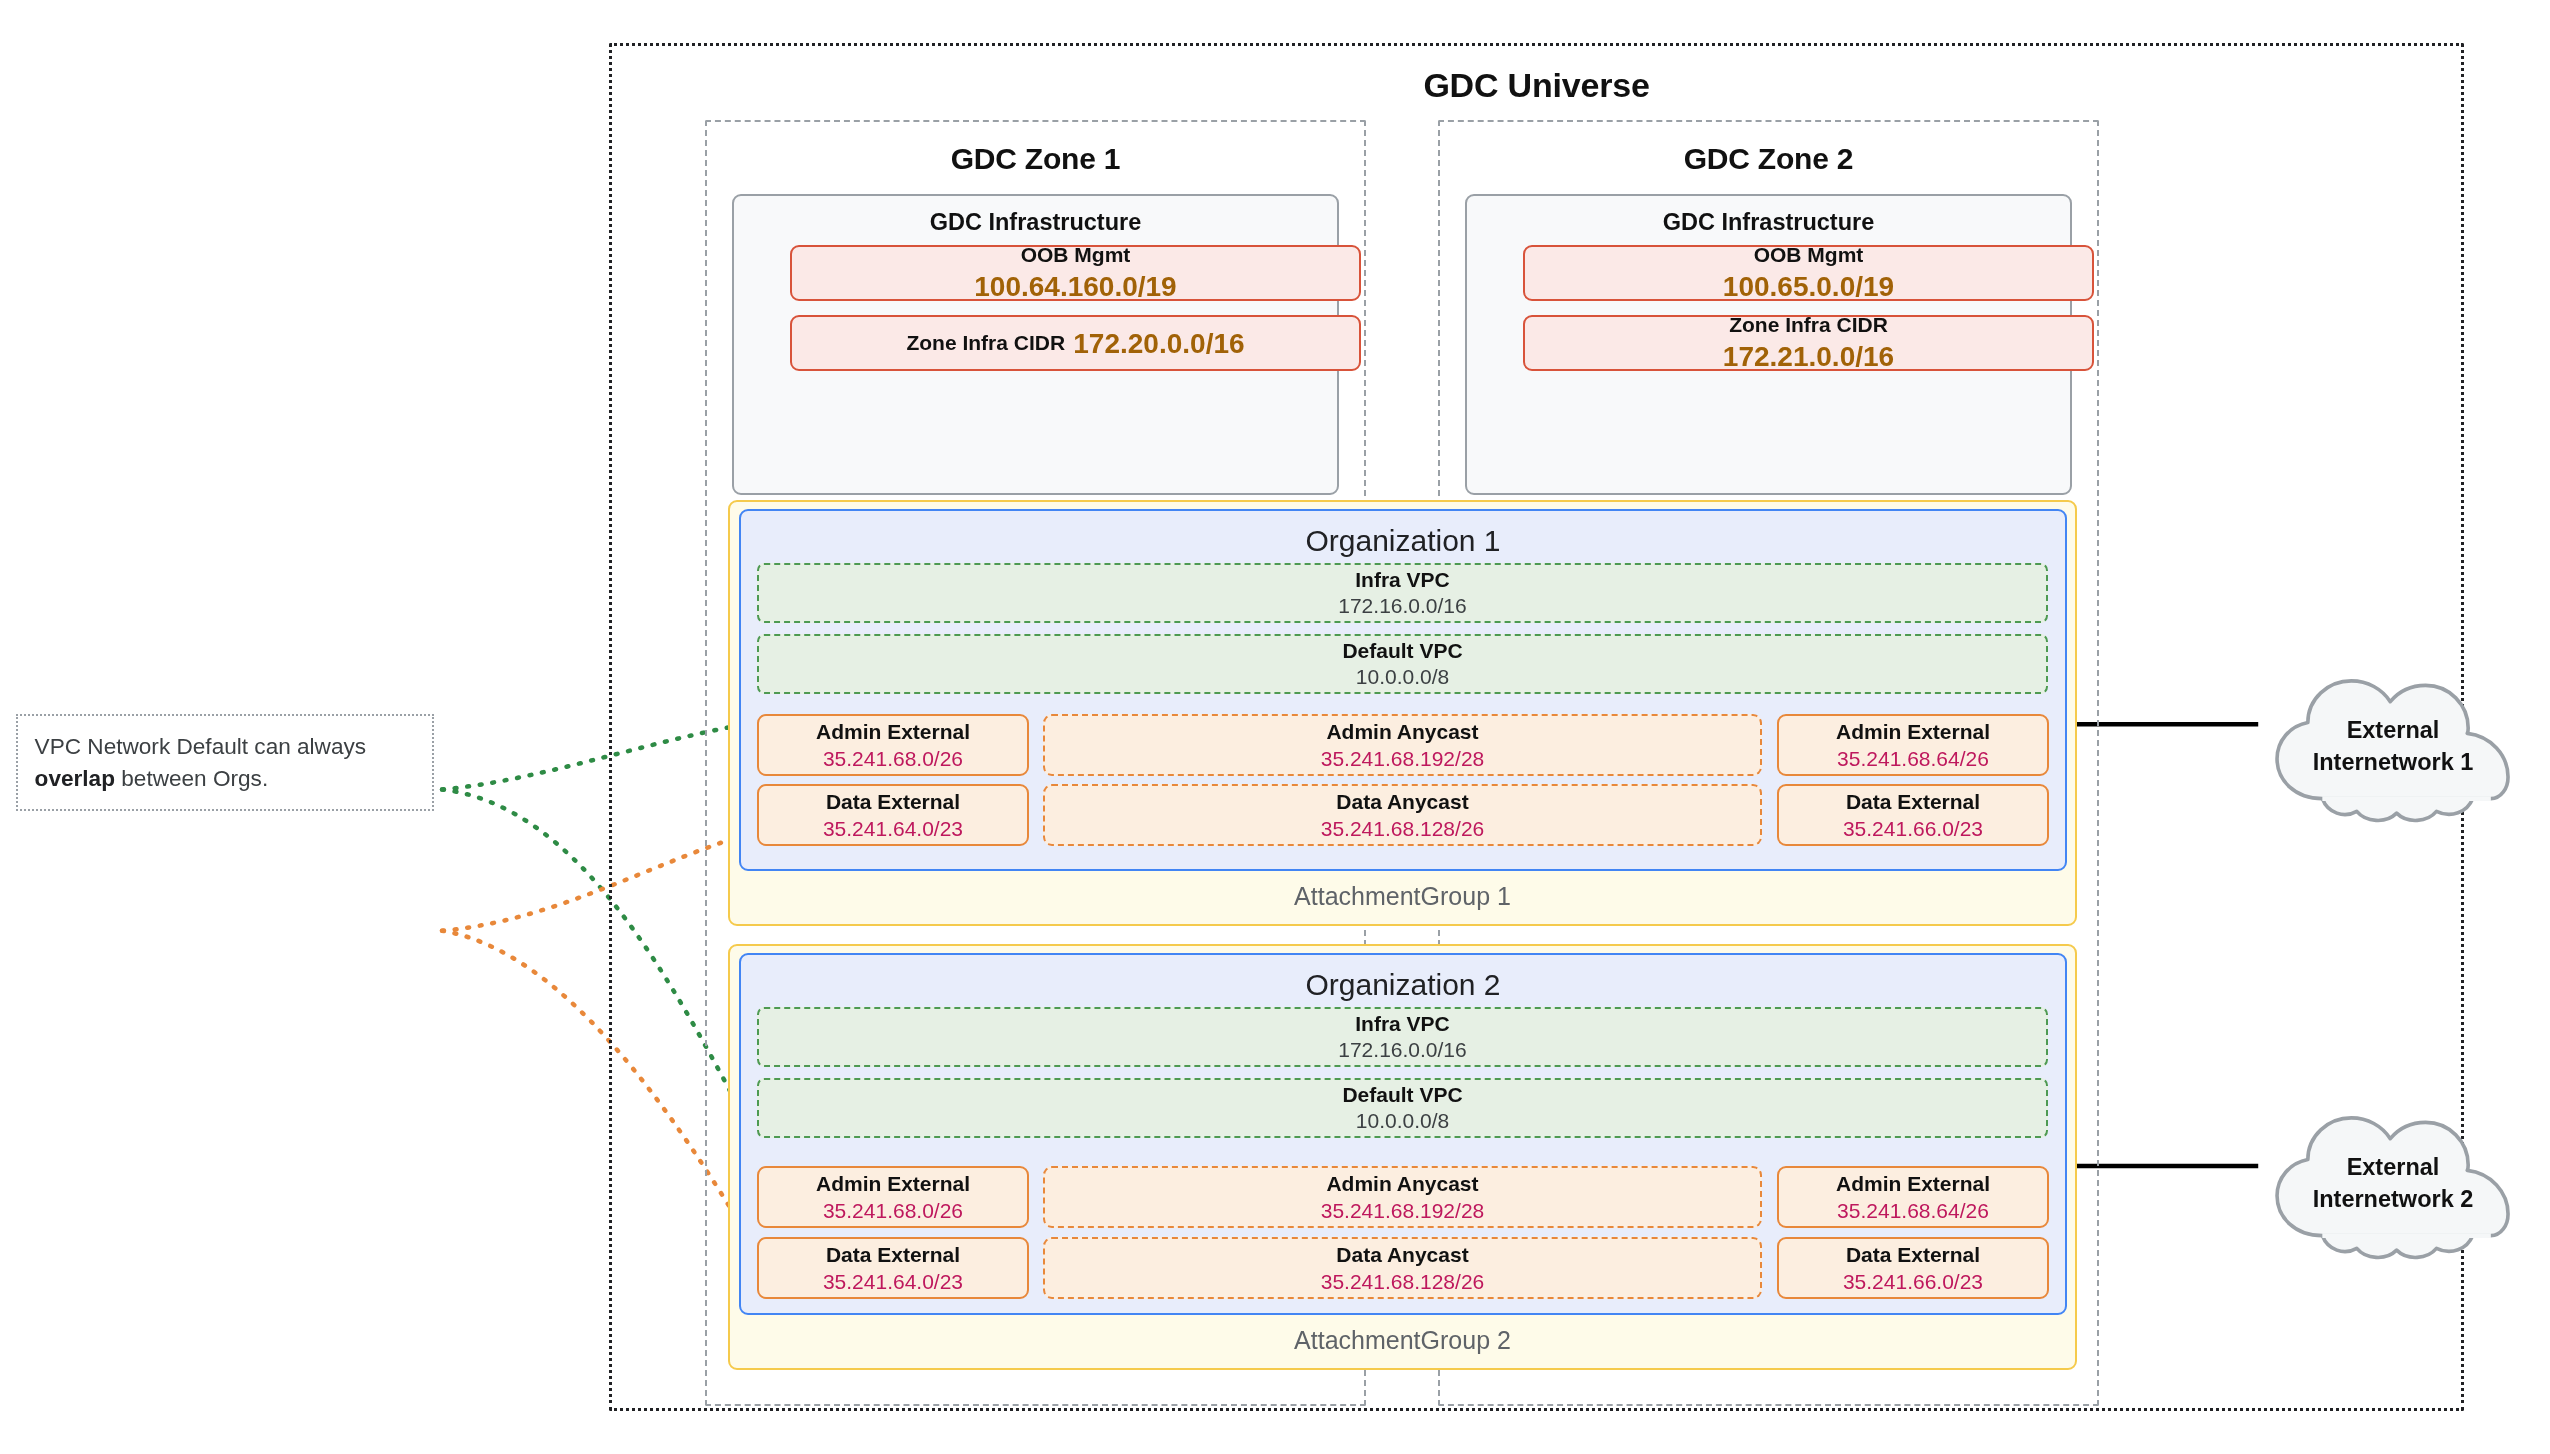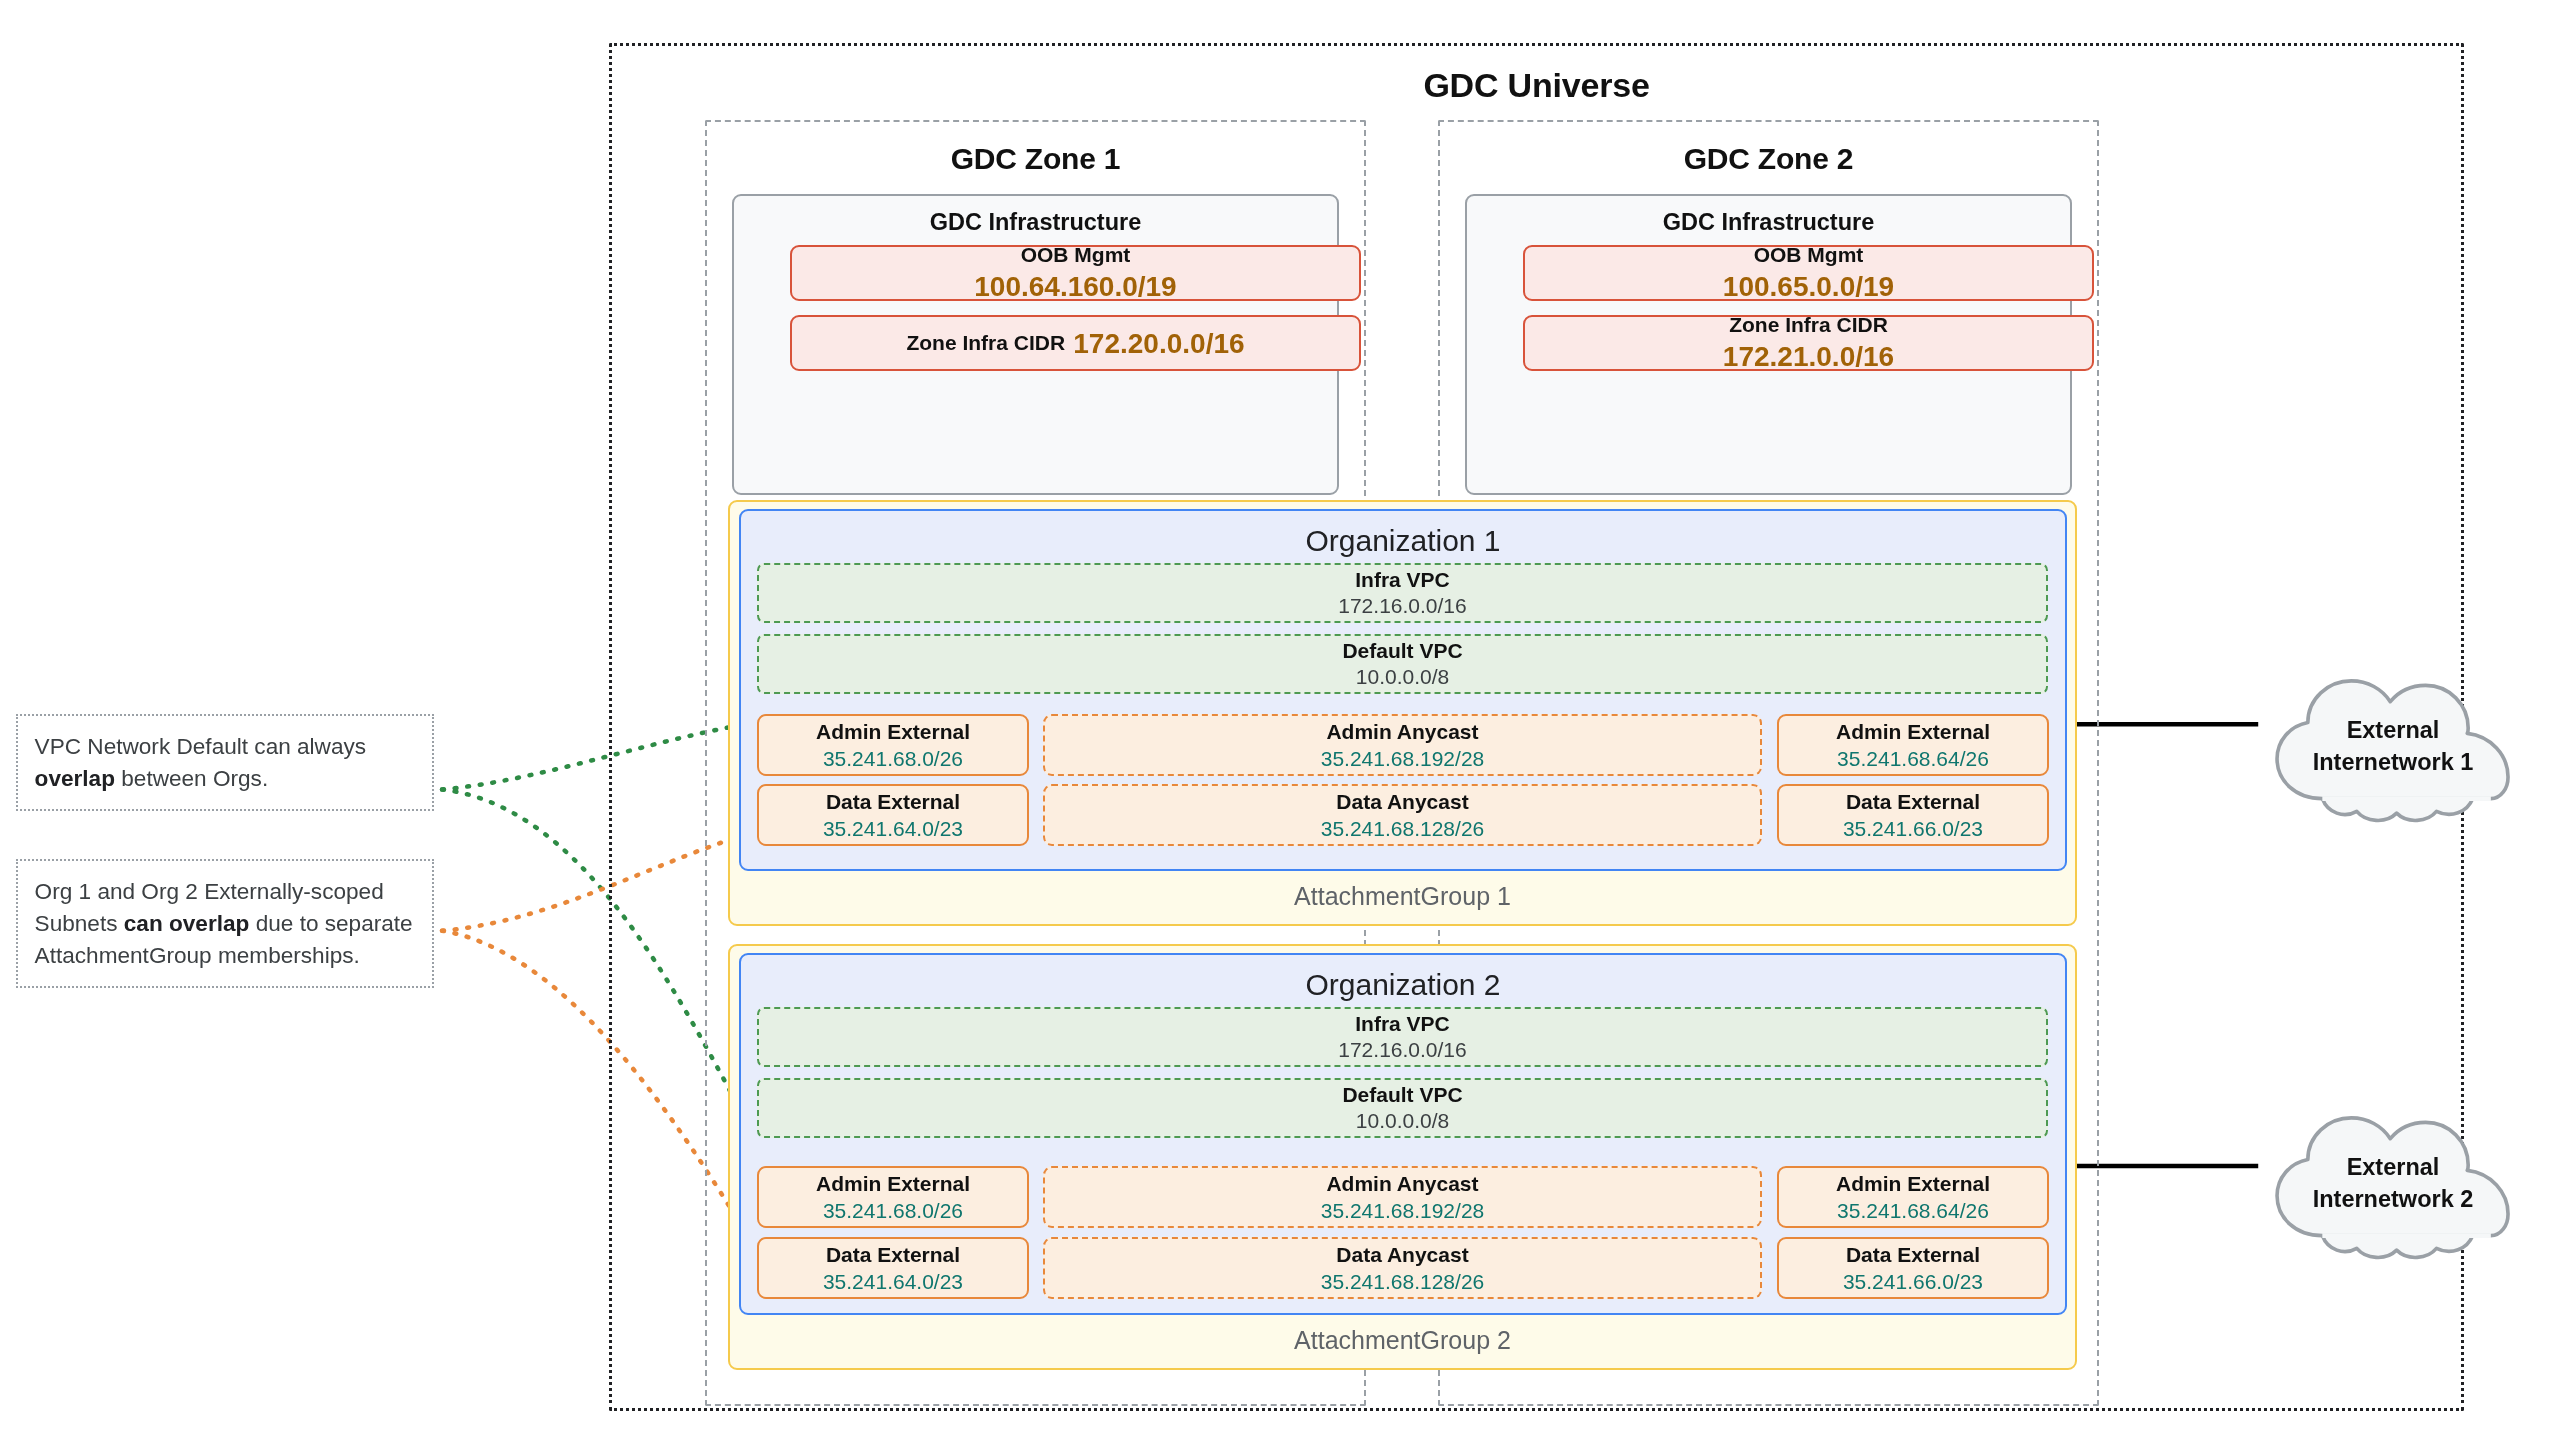--- a/index.html
+++ b/index.html
@@ -123,21 +123,21 @@
   .subnet {
     position: absolute;
     background: #fceee0;
     border: 2.7px solid #e8883a;
     border-radius: 9px;
     display: flex; flex-direction: column;
     align-items: center; justify-content: center;
   }
   .subnet.dashed { border-style: dashed; }
   .subnet .lbl  { font-size: 21px; font-weight: 700; color: #111; line-height: 1.3; }
-  .subnet .cidr { font-size: 21px; font-weight: 400; color: #0f766e; line-height: 1.3; }
+  .subnet .cidr { font-size: 21px; font-weight: 400; color: #be185d; line-height: 1.3; }
 
   
   .note {
     position: absolute;
     border: 2.7px dotted #9aa0a6;
     background: #ffffff;
     padding: 14.5px 16.3px;
     font-size: 22.6px; color: #3c4043; line-height: 1.42;
   }
   .note b { color: #202124; font-weight: 700; }
@@ -293,23 +293,20 @@
     <div class="lbl">Admin External</div>
     <div class="cidr">35.241.68.64/26</div>
   </div>
   <div class="subnet" style="left:1777px; top:1237px; width:272px; height:62px;">
     <div class="lbl">Data External</div>
     <div class="cidr">35.241.66.0/23</div>
   </div>
 
   <div class="note note-1">
     <span><span>VPC Network Default can always </span><b>overlap</b><span> between Orgs.</span></span>
-  </div>
-  <div class="note note-2">
-    <span><span>Org 1 and Org 2 Externally-scoped Subnets </span><b>can overlap</b><span> due to separate AttachmentGroup memberships.</span></span>
   </div>
 
   <div class="cloud cloud-1">
     <svg viewBox="0 0 300 170">
       <path d="M72 142 C42 142 22 122 22 98 C22 78 36 62 56 58 C56 32 78 12 104 12
                C122 12 138 21 147 35 C156 24 170 17 186 17 C212 17 233 38 233 64
                C233 66 233 68 232 70 C258 73 277 94 277 118 C277 131 269 142 258 142 Z" fill="#f5f7f8" stroke="#9aa0a6" stroke-width="4" stroke-linejoin="round"></path>
       <path d="M72 142 C78 158 96 164 110 156 C120 168 142 170 154 158
                C166 170 188 168 198 156 C214 164 232 157 238 142" fill="#f5f7f8" stroke="#9aa0a6" stroke-width="4" stroke-linejoin="round"></path>
       <path d="M72 142 L258 142" stroke="#f5f7f8" stroke-width="5"></path>

